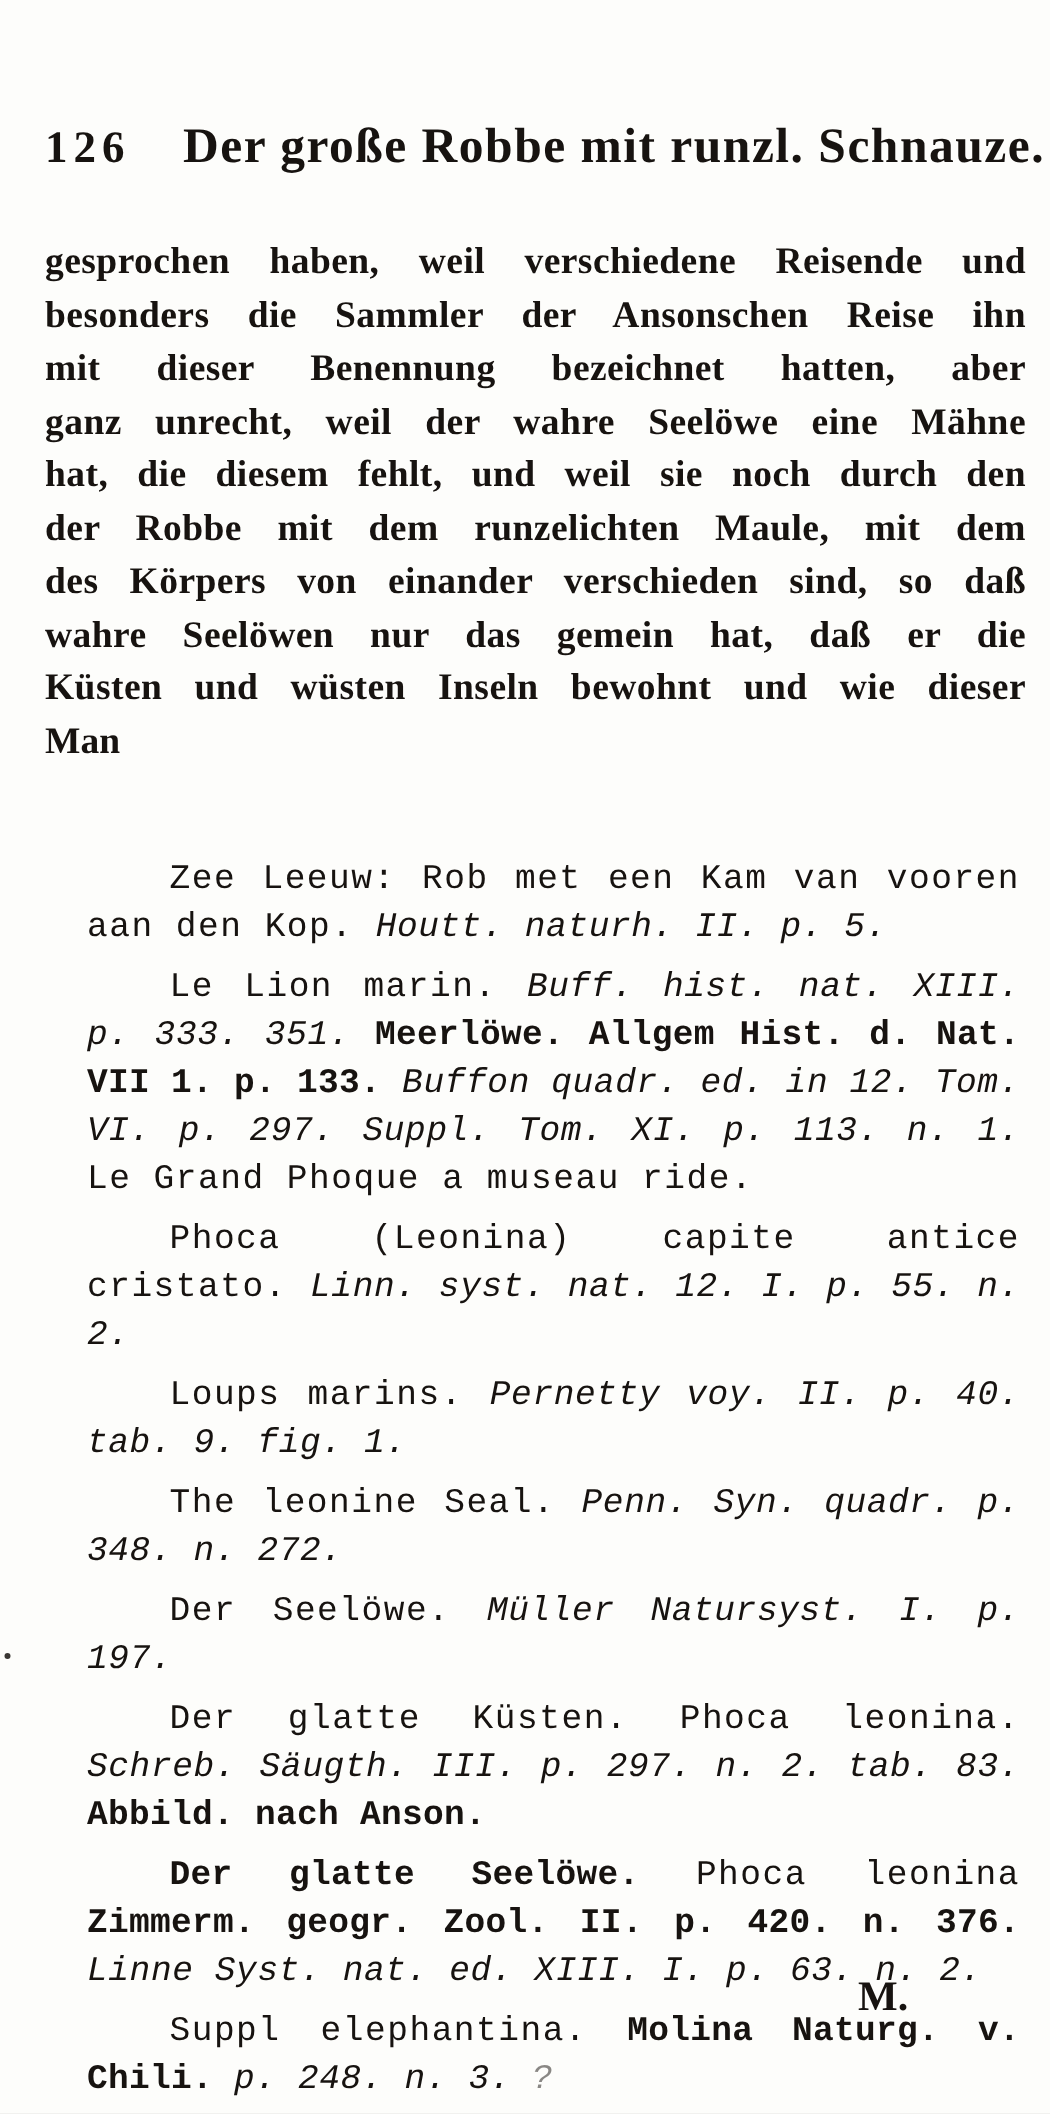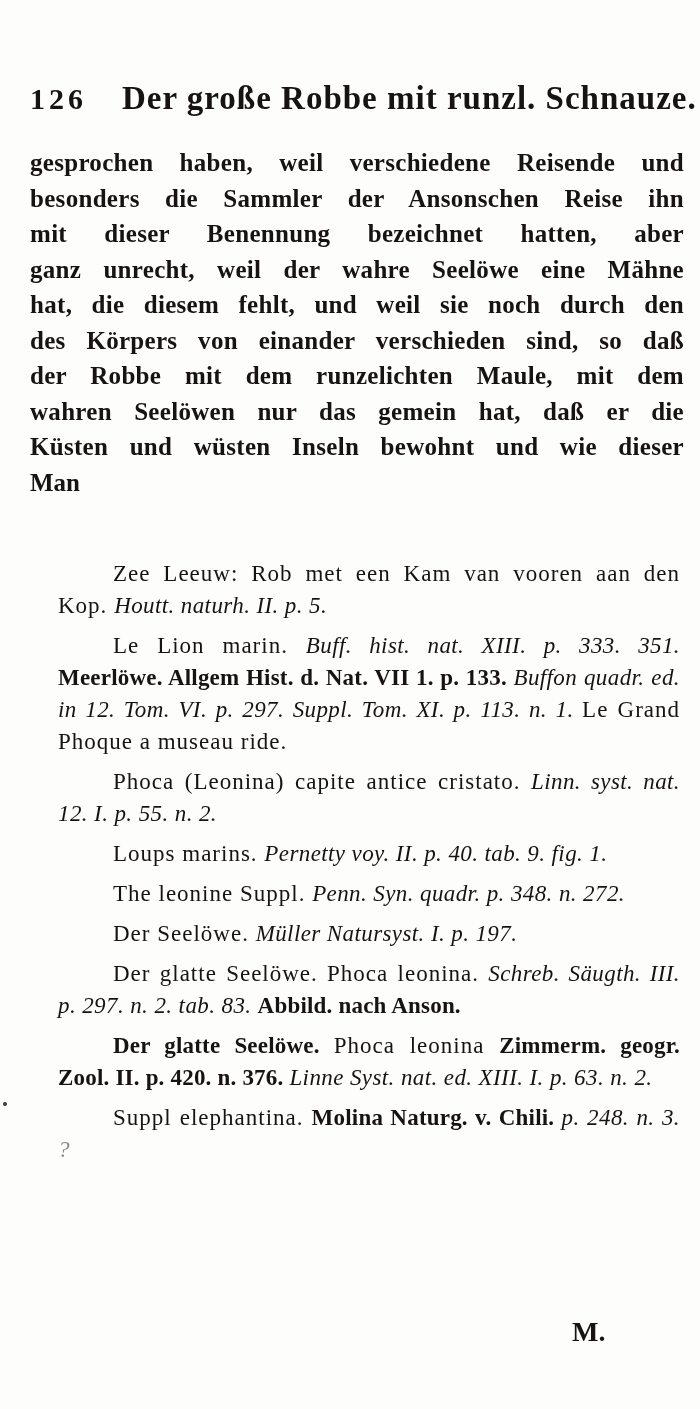--- a/index.html
+++ b/index.html
@@ -35,40 +35,41 @@
     font-size: 33px;
     font-weight: 700;
     letter-spacing: 1px;
     text-align: justify;
     text-align-last: justify;
     white-space: nowrap;
     margin-top: 40px;
   }
   
   .body-block {
-    margin: 28px 16px 0 30px;
+    margin: 40px 16px 0 30px;
   }
   .body-line {
     font-size: 25px;
     font-weight: 700;
     line-height: 35.5px;
     text-align: justify;
     text-align-last: justify;
     letter-spacing: 0.3px;
     white-space: nowrap;
   }
   .catchword-line {
     font-size: 25px;
     font-weight: 700;
     line-height: 35.5px;
     padding-right: 30px;
   }
   
   .reference-list {
     margin: 58px 20px 0 58px;
+    font-family: Liberation Mono, monospace;
   }
   .ref-entry {
     margin: 0 0 8px 0;
     font-size: 23px;
     line-height: 32px;
     text-align: justify;
     text-indent: 55px;
   }
   .seg-roman   { font-style: normal; font-weight: 400; letter-spacing: 1px; }
   .seg-fraktur { font-style: normal; font-weight: 700; letter-spacing: 0.2px; }
@@ -103,39 +104,39 @@
     <span class="header-title">Der große Robbe mit runzl. Schnauze.</span>
   </div>
 
   <div class="body-block">
 
   <div class="body-line">gesprochen haben, weil verschiedene Reisende und</div>
       <div class="body-line">besonders die Sammler der Ansonschen Reise ihn</div>
       <div class="body-line">mit dieser Benennung bezeichnet hatten, aber</div>
       <div class="body-line">ganz unrecht, weil der wahre Seelöwe eine Mähne</div>
       <div class="body-line">hat, die diesem fehlt, und weil sie noch durch den</div>
+      <div class="body-line">der Robbe mit dem runzelichten Maule, mit dem</div>
       <div class="body-line">des Körpers von einander verschieden sind, so daß</div>
-      <div class="body-line">der Robbe mit dem runzelichten Maule, mit dem</div>
-      <div class="body-line">wahren Seelöwen nur das gemein hat, daß er die</div>
+      <div class="body-line">wahre Seelöwen nur das gemein hat, daß er die</div>
       <div class="body-line">Küsten und wüsten Inseln bewohnt und wie dieser</div>
     </div>
 
   <div class="body-block" style="margin-top:0;">
     <div class="catchword-line">Man</div>
   </div>
 
   <div class="reference-list">
 
   <p class="ref-entry"><span class="seg-roman">Zee Leeuw:  Rob met een Kam van vooren aan den Kop.  </span><span class="seg-italic">Houtt. naturh. II. p. 5.</span></p>
       <p class="ref-entry"><span class="seg-roman">Le Lion marin.  </span><span class="seg-italic">Buff. hist. nat. XIII. p. 333. 351.  </span><span class="seg-fraktur">Meerlöwe. Allgem Hist. d. Nat. VII 1. p. 133.  </span><span class="seg-italic">Buffon quadr. ed. in 12. Tom. VI. p. 297. Suppl. Tom. XI. p. 113. n. 1.  </span><span class="seg-roman">Le Grand Phoque a museau ride.</span></p>
       <p class="ref-entry"><span class="seg-roman">Phoca (Leonina) capite antice cristato.  </span><span class="seg-italic">Linn. syst. nat. 12. I. p. 55. n. 2.</span></p>
       <p class="ref-entry"><span class="seg-roman">Loups marins.  </span><span class="seg-italic">Pernetty voy. II. p. 40. tab. 9. fig. 1.</span></p>
-      <p class="ref-entry"><span class="seg-roman">The leonine Suppl.  </span><span class="seg-italic">Penn. Syn. quadr. p. 348. n. 272.</span></p>
+      <p class="ref-entry"><span class="seg-roman">The leonine Seal.  </span><span class="seg-italic">Penn. Syn. quadr. p. 348. n. 272.</span></p>
       <p class="ref-entry"><span class="seg-roman">Der Seelöwe.  </span><span class="seg-italic">Müller Natursyst. I. p. 197.</span></p>
-      <p class="ref-entry"><span class="seg-roman">Der glatte Seelöwe.  Phoca leonina.  </span><span class="seg-italic">Schreb. Säugth. III. p. 297. n. 2. tab. 83.  </span><span class="seg-fraktur">Abbild. nach Anson.</span></p>
+      <p class="ref-entry"><span class="seg-roman">Der glatte Küsten.  Phoca leonina.  </span><span class="seg-italic">Schreb. Säugth. III. p. 297. n. 2. tab. 83.  </span><span class="seg-fraktur">Abbild. nach Anson.</span></p>
       <p class="ref-entry"><span class="seg-fraktur">Der glatte Seelöwe.  </span><span class="seg-roman">Phoca leonina  </span><span class="seg-fraktur">Zimmerm. geogr. Zool. II. p. 420. n. 376.  </span><span class="seg-italic">Linne Syst. nat. ed. XIII. I. p. 63. n. 2.</span></p>
       <p class="ref-entry"><span class="seg-roman">Suppl elephantina.  </span><span class="seg-fraktur">Molina Naturg. v. Chili.  </span><span class="seg-italic">p. 248. n. 3.</span><span class="seg-artifact"> ?</span></p>
     </div>
 
   <div class="signature">M.</div>
 
   <div class="ink-speck"></div>
 
 </div>
 

